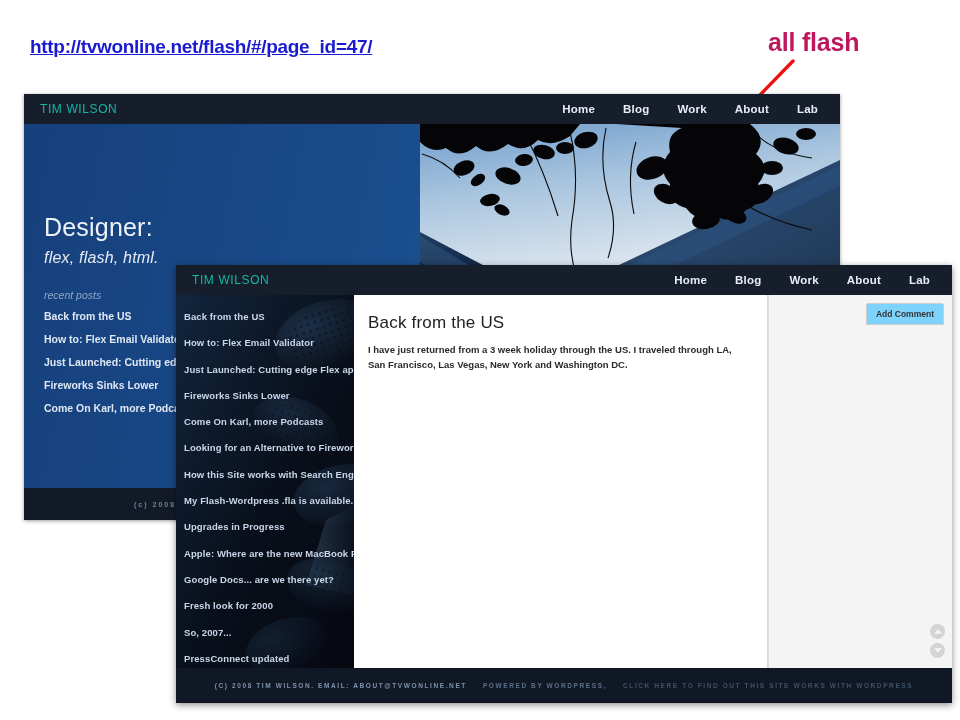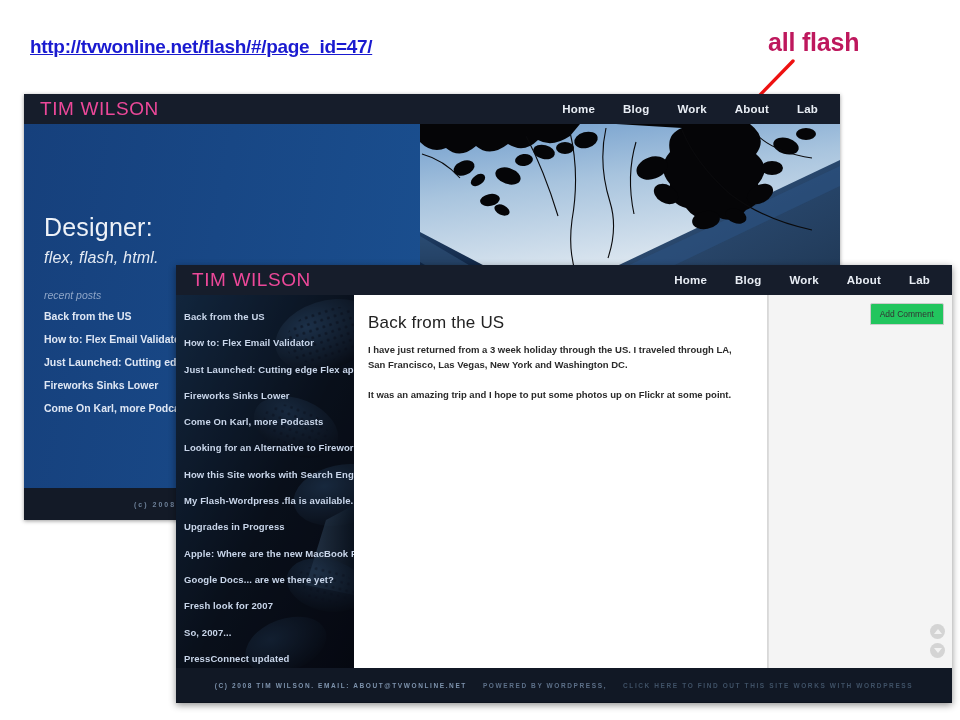--- a/index.html
+++ b/index.html
@@ -40,23 +40,23 @@
     background: #161d2b;
     height: 30px;
     display: flex;
     align-items: center;
     justify-content: space-between;
     padding: 0 14px 0 16px;
     z-index: 4;
   }
   .logo {
     font-family: "Liberation Sans", sans-serif;
-    font-size: 19px;
+    font-size: 12px;
     letter-spacing: 0.6px;
-    color: #ec4899;
+    color: #14b8a6;
     font-weight: 300;
     white-space: nowrap;
   }
   .nav { display: flex; gap: 28px; padding-right: 8px; }
   .nav-item {
     font-size: 11.5px;
     color: #e8edf4;
     font-weight: 600;
     letter-spacing: 0.2px;
     cursor: pointer;
@@ -197,25 +197,25 @@
   }
   #win2 .comments {
     width: 184px;
     background: #f4f4f4;
     position: relative;
     border-left: 1px solid #ddd;
   }
   .add-comment-btn {
     position: absolute;
     right: 8px; top: 8px;
-    background: #22c55e;
+    background: #7dd3fc;
     border: 1px solid #cdcdcd;
     border-radius: 2px 2px 0 0;
     font-size: 8.5px;
-    font-weight: normal;
+    font-weight: bold;
     color: #333;
     padding: 5px 9px;
     cursor: pointer;
     margin-left: 8px;
   }
   .comment-wrap { padding: 44px 12px 0 12px; }
   .c-author {
     font-size: 8.5px;
     font-weight: bold;
     color: #2b2b2b;
@@ -404,31 +404,30 @@
         <li>How to: Flex Email Validator</li>
         <li>Just Launched: Cutting edge Flex app.</li>
         <li>Fireworks Sinks Lower</li>
         <li>Come On Karl, more Podcasts</li>
         <li>Looking for an Alternative to Fireworks</li>
         <li>How this Site works with Search Engines</li>
         <li>My Flash-Wordpress .fla is available.</li>
         <li>Upgrades in Progress</li>
         <li>Apple: Where are the new MacBook Pros?</li>
         <li>Google Docs... are we there yet?</li>
-        <li>Fresh look for 2007</li>
+        <li>Fresh look for 2000</li>
         <li>So, 2007...</li>
         <li>PressConnect updated</li>
 
       </ul>
     </div>
 
     <div class="article">
       <div class="art-title">Back from the US</div>
       <div class="art-p">I have just returned from a 3 week holiday through the US. I traveled through LA, San Francisco, Las Vegas, New York and Washington DC.</div>
-      <div class="art-p">It was an amazing trip and I hope to put some photos up on Flickr at some point.</div>
     </div>
 
     <div class="comments">
       <div class="add-comment-btn">Add Comment</div>
       <div class="comment-wrap">
       </div>
       <div class="scroll-btns">
         <div class="scroll-btn up">
             <span></span>
           </div>

